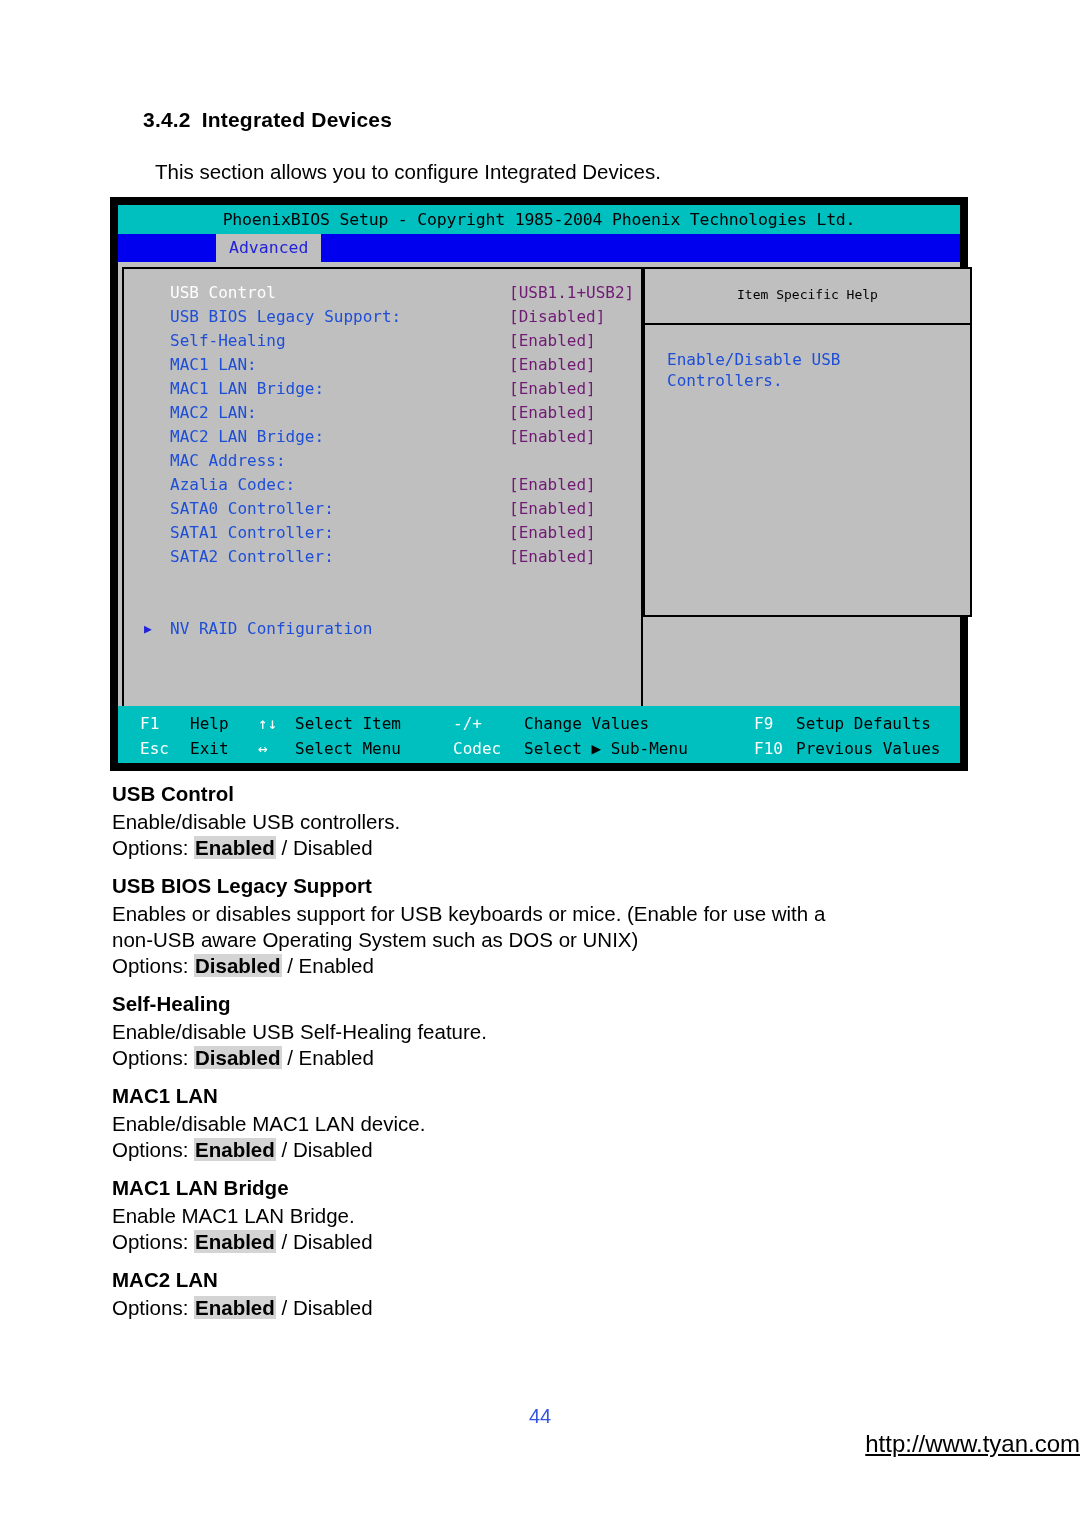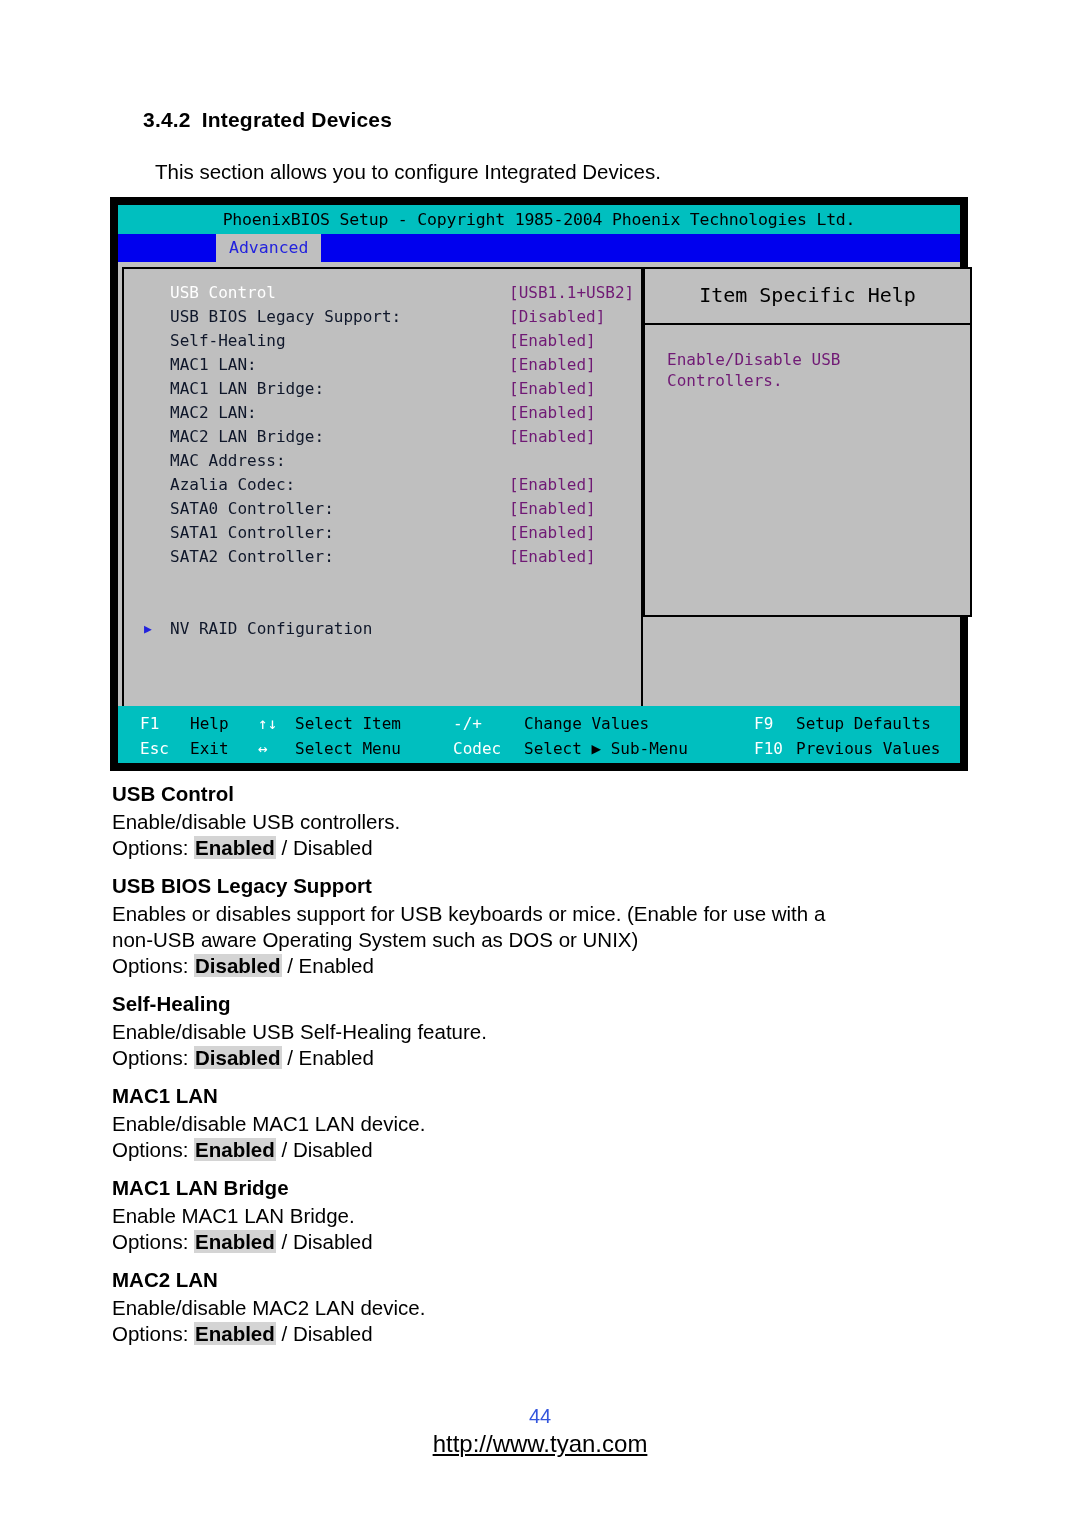--- a/index.html
+++ b/index.html
@@ -127,21 +127,21 @@
     position: absolute;
     left: 20px;
     top: 0;
     color: #2222dd;
     font-size: 13px;
   }
   .srow .label {
     position: absolute;
     left: 46px;
     top: 0;
-    color: #0f172a;
+    color: #1d4ed8;
     white-space: nowrap;
   }
   .srow.selected .label { color: #ffffff; }
   .srow .value {
     position: absolute;
     left: 385px;
     top: 0;
     color: #701a75;
     white-space: nowrap;
   }
@@ -155,36 +155,36 @@
     height: 444px;
     box-sizing: border-box;
   }
   .help-title {
     height: 64px;
     border: 2px solid #000000;
     box-sizing: border-box;
     background: #bfbfbf;
     text-align: center;
     line-height: 52px;
-    font-size: 20px;
+    font-size: 13px;
     color: #000000;
   }
   .help-content {
     position: absolute;
     left: 0;
     top: 56px;
     width: 329px;
     height: 294px;
     border: 2px solid #000000;
     box-sizing: border-box;
     background: #bfbfbf;
     padding: 24px 12px 0 22px;
     font-size: 16px;
     line-height: 21px;
-    color: #701a75;
+    color: #1d4ed8;
     white-space: pre-line;
   }
 
   
   .bios-keybar {
     position: absolute;
     left: 0;
     bottom: 0;
     width: 100%;
     height: 57px;
@@ -246,21 +246,21 @@
     width: 1080px;
     text-align: center;
     font-size: 20px;
     color: #3355dd;
   }
   .pg-url {
     position: absolute;
     left: 0;
     top: 1430px;
     width: 1080px;
-    text-align: center;
+    text-align: right;
     font-size: 24px;
     color: #000000;
   }
   .pg-url span { text-decoration: underline; }
 </style>
 </head>
 <body>
 
 <div class="page">
 
@@ -402,21 +402,20 @@
         <div class="opt-desc">Enable/disable MAC1 LAN device.</div>
         <div class="opt-options"><span>Options: </span><span class="hl">Enabled</span><span> / Disabled</span></div>
       </div>
       <div class="opt-block">
         <div class="opt-title">MAC1 LAN Bridge</div>
         <div class="opt-desc">Enable MAC1 LAN Bridge.</div>
         <div class="opt-options"><span>Options: </span><span class="hl">Enabled</span><span> / Disabled</span></div>
       </div>
       <div class="opt-block">
         <div class="opt-title">MAC2 LAN</div>
-        <div class="opt-desc">Enable/disable MAC2 LAN device.</div>
         <div class="opt-options"><span>Options: </span><span class="hl">Enabled</span><span> / Disabled</span></div>
       </div>
     </div>
 
   <div class="pg-num">44</div>
   <div class="pg-url"><span>http://www.tyan.com</span></div>
 
 </div>
 
 </body></html>

